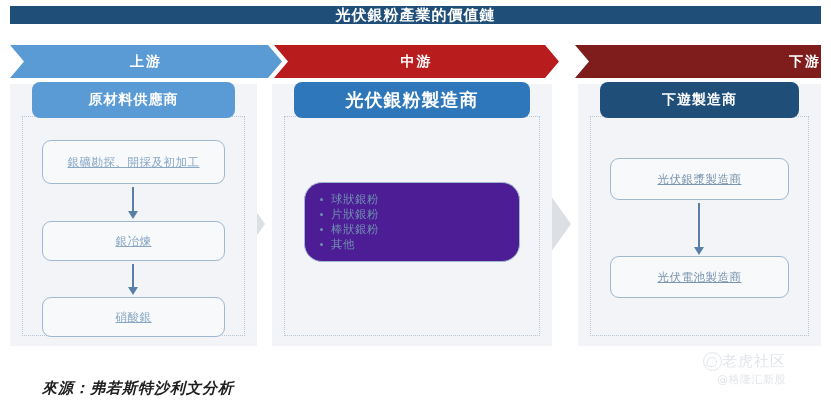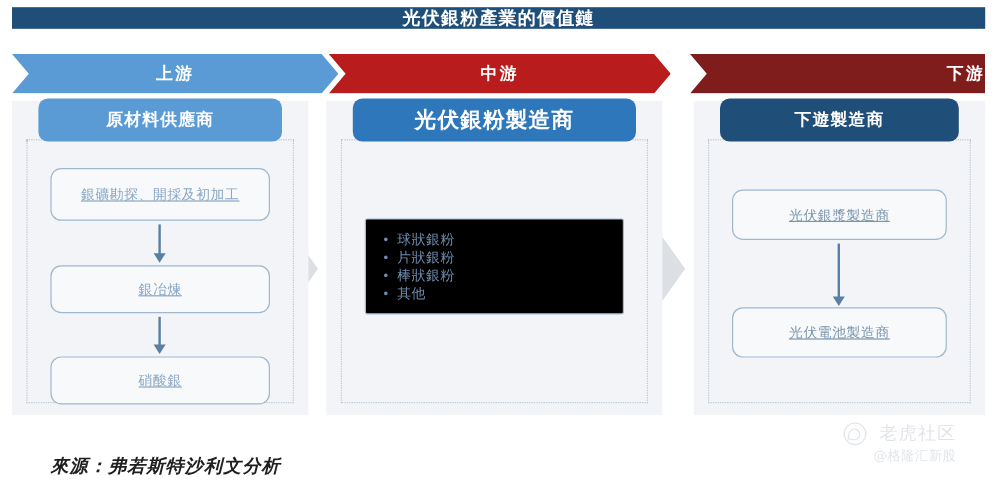--- a/index.html
+++ b/index.html
@@ -67,22 +67,22 @@
   
   .varrow{position:absolute;width:2px;background:#5a7fa6;}
   .varrow:after{
     content:"";position:absolute;left:-4px;bottom:-7px;
     border-left:5px solid transparent;border-right:5px solid transparent;
     border-top:8px solid #5a7fa6;
   }
 
   
   .bullets{
-    position:absolute;border:1px solid #9fb8cf;border-radius:2px;
-    background:#000000;color:#6f8fb0;
+    position:absolute;border:1px solid #9fb8cf;border-radius:18px;
+    background:#4c1d95;color:#6f8fb0;
     font-size:11.5px;line-height:15px;
     padding:9px 4px 9px 26px;box-sizing:border-box;
   }
   .bullets div{position:relative;letter-spacing:.5px;}
   .bullets div:before{
     content:"";position:absolute;left:-11px;top:6px;
     width:3px;height:3px;background:#6f8fb0;border-radius:50%;
   }
 
   
@@ -95,21 +95,21 @@
   
   .source{
     position:absolute;left:42px;top:379px;
     font-family:Liberation Mono, monospace;
     font-style:italic;font-weight:bold;font-size:15px;color:#202020;
     letter-spacing:1px;
   }
 
   
   .wm{position:absolute;left:703px;top:352px;opacity:.5;}
-  .wm-top{display:flex;align-items:flex-start;gap:11px;}
+  .wm-top{display:flex;align-items:flex-start;gap:0;}
   .wm-logo{
     width:17px;height:17px;border-radius:50%;
     border:1.5px solid #c3cbd6;position:relative;
   }
   .wm-logo:before{
     content:"";position:absolute;left:3px;top:4px;width:8px;height:8px;
     border:1.5px solid #c3cbd6;border-radius:50% 50% 50% 0;
     transform:rotate(10deg);
   }
   .wm-name{font-size:15px;color:#c3cbd6;letter-spacing:1px;}

